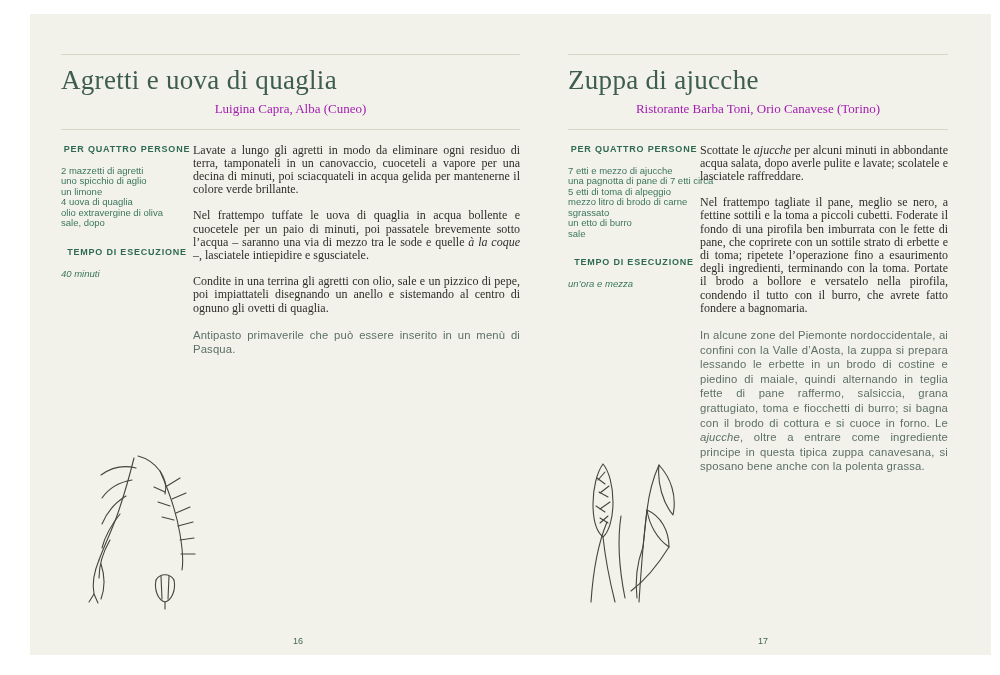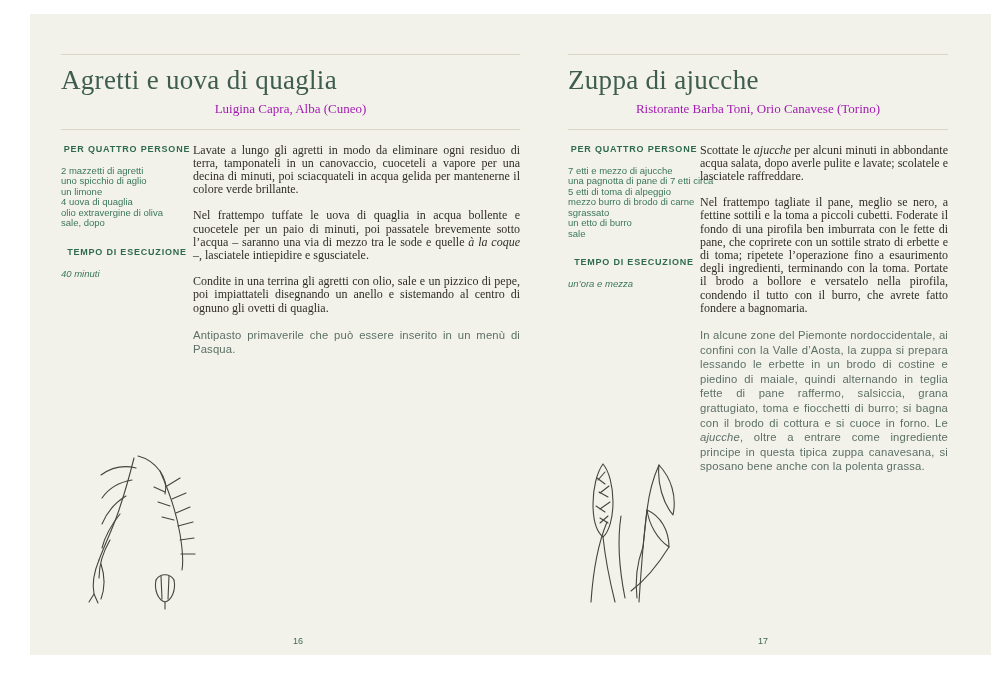--- a/index.html
+++ b/index.html
@@ -121,21 +121,21 @@
   <h1 class="recipe-title">Zuppa di ajucche</h1>
   <div class="recipe-author">Ristorante Barba Toni, Orio Canavese (Torino)</div>
   <div class="rule rule-mid"></div>
   <div class="content">
     <aside class="sidebar">
       <div class="side-heading">PER QUATTRO PERSONE</div>
       <div>
           <div class="ing">7 etti e mezzo di ajucche</div>
           <div class="ing">una pagnotta di pane di 7 etti circa</div>
           <div class="ing">5 etti di toma di alpeggio</div>
-          <div class="ing">mezzo burro di brodo di carne</div>
+          <div class="ing">mezzo litro di brodo di carne</div>
           <div class="ing">sgrassato</div>
           <div class="ing">un etto di burro</div>
           <div class="ing">sale</div>
         </div>
       <div class="side-heading second">TEMPO DI ESECUZIONE</div>
       <div class="side-time">un’ora e mezza</div>
     </aside>
     <div class="body-col">
         <p class="para"><span>Scottate le </span><em>ajucche</em><span> per alcuni minuti in abbondante acqua salata, dopo averle pulite e lavate; scolatele e lasciatele raffreddare.</span></p>
         <p class="para"><span>Nel frattempo tagliate il pane, meglio se nero, a fettine sottili e la toma a piccoli cubetti. Foderate il fondo di una pirofila ben imburrata con le fette di pane, che coprirete con un sottile strato di erbette e di toma; ripetete l’operazione fino a esaurimento degli ingredienti, terminando con la toma. Portate il brodo a bollore e versatelo nella pirofila, condendo il tutto con il burro, che avrete fatto fondere a bagnomaria.</span></p>

